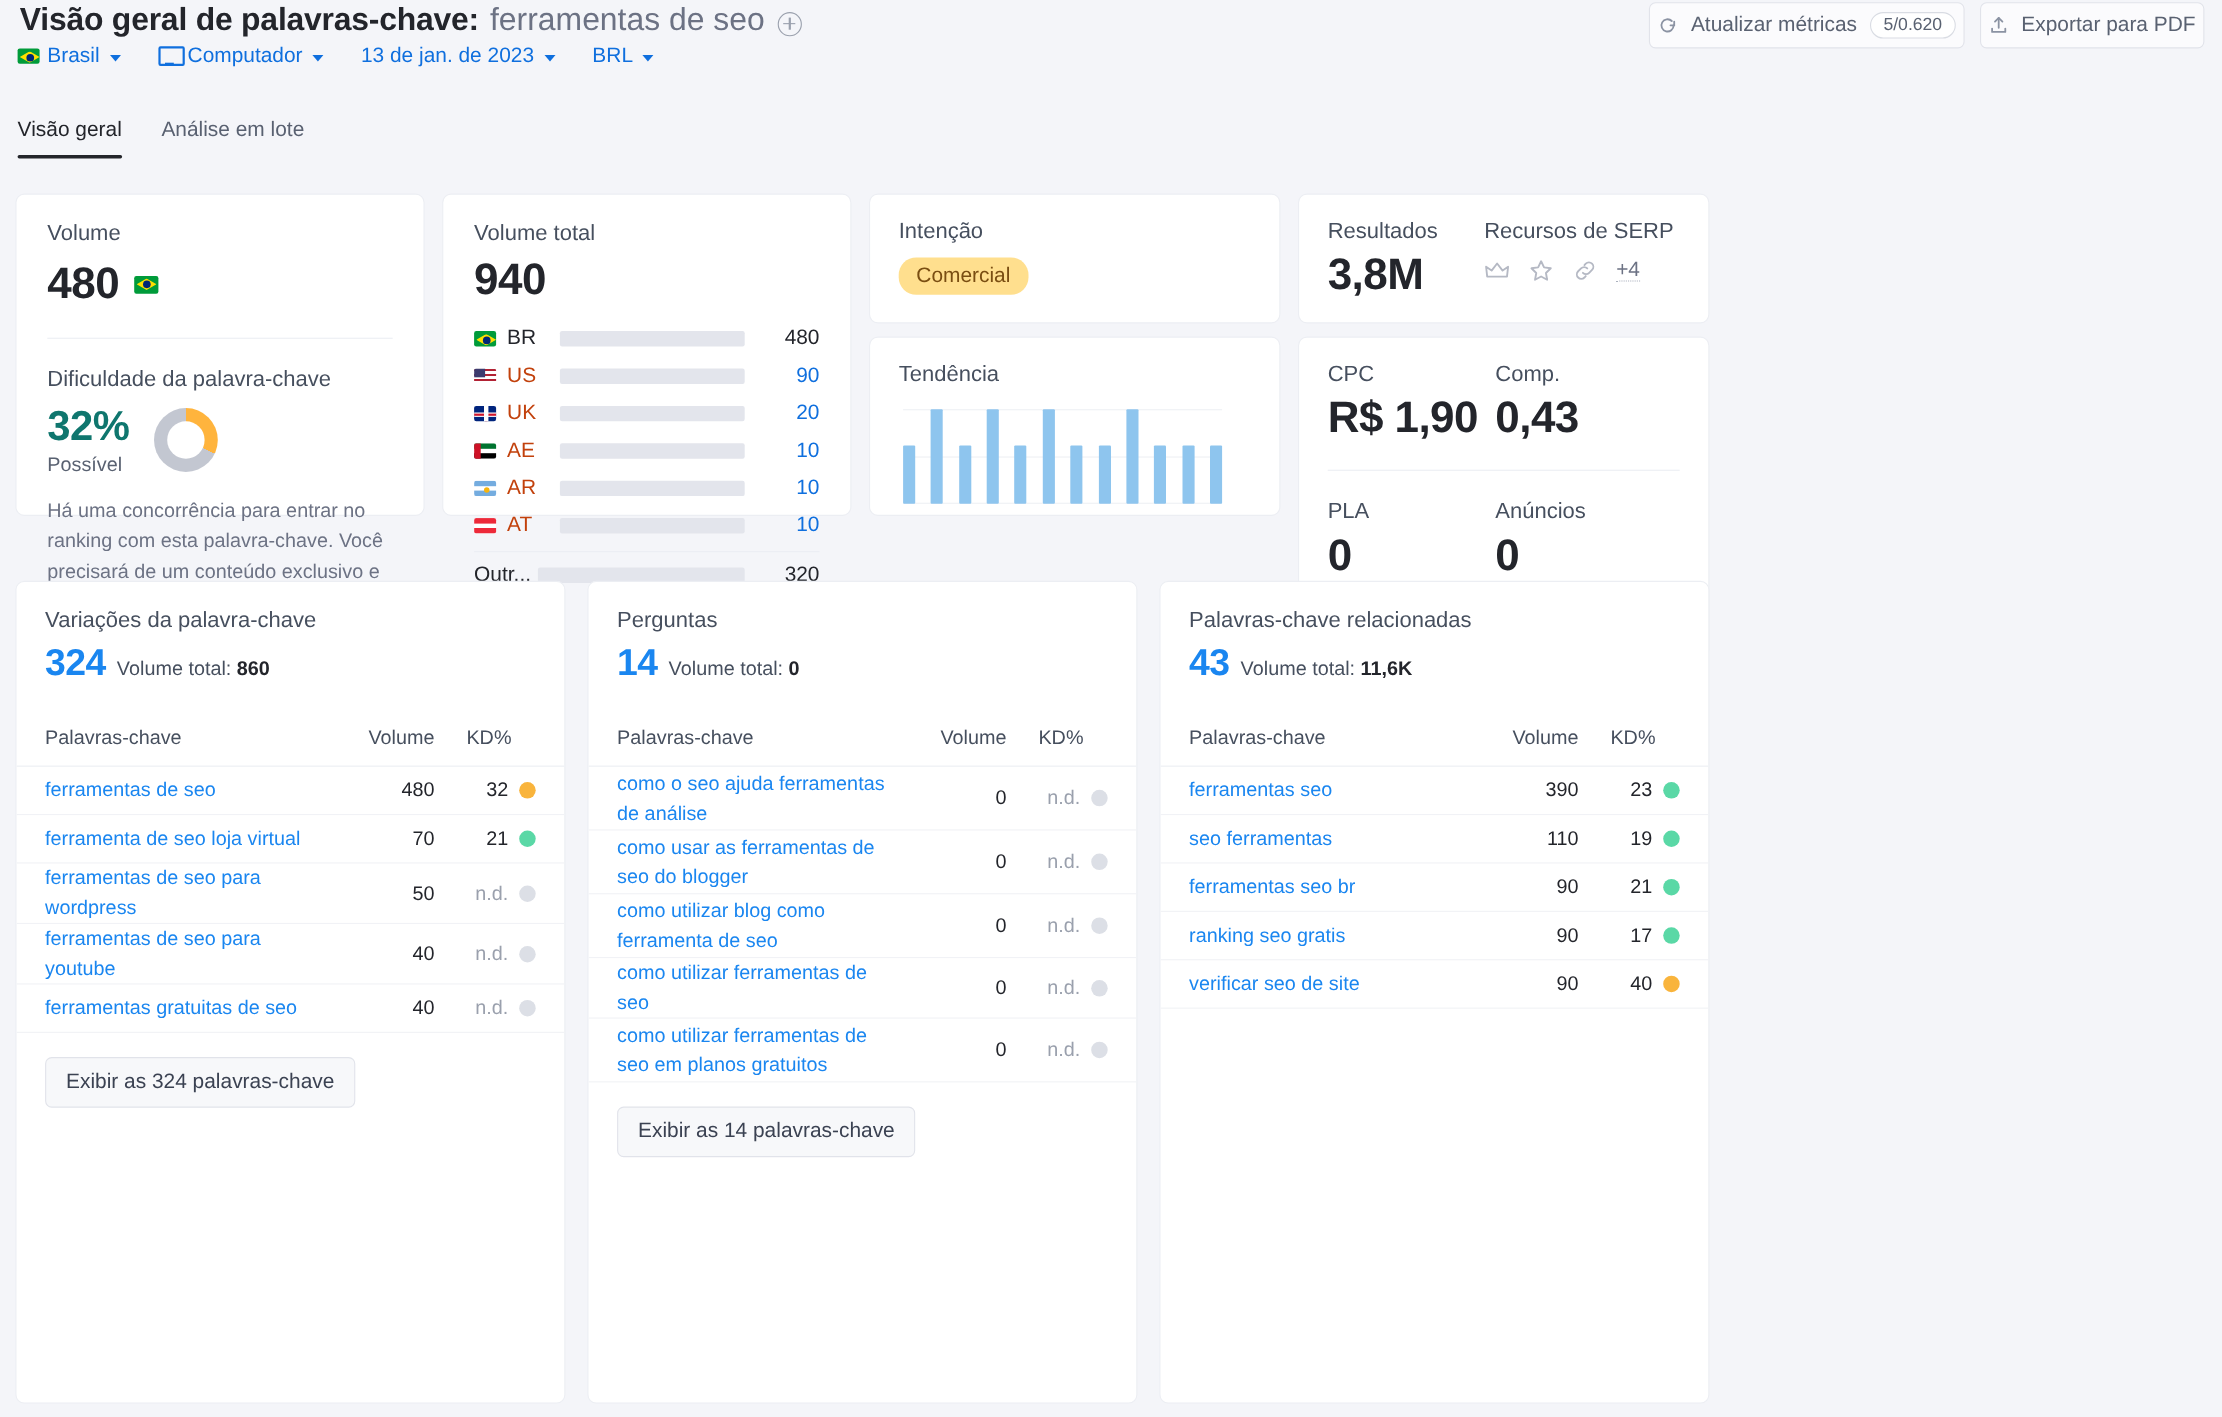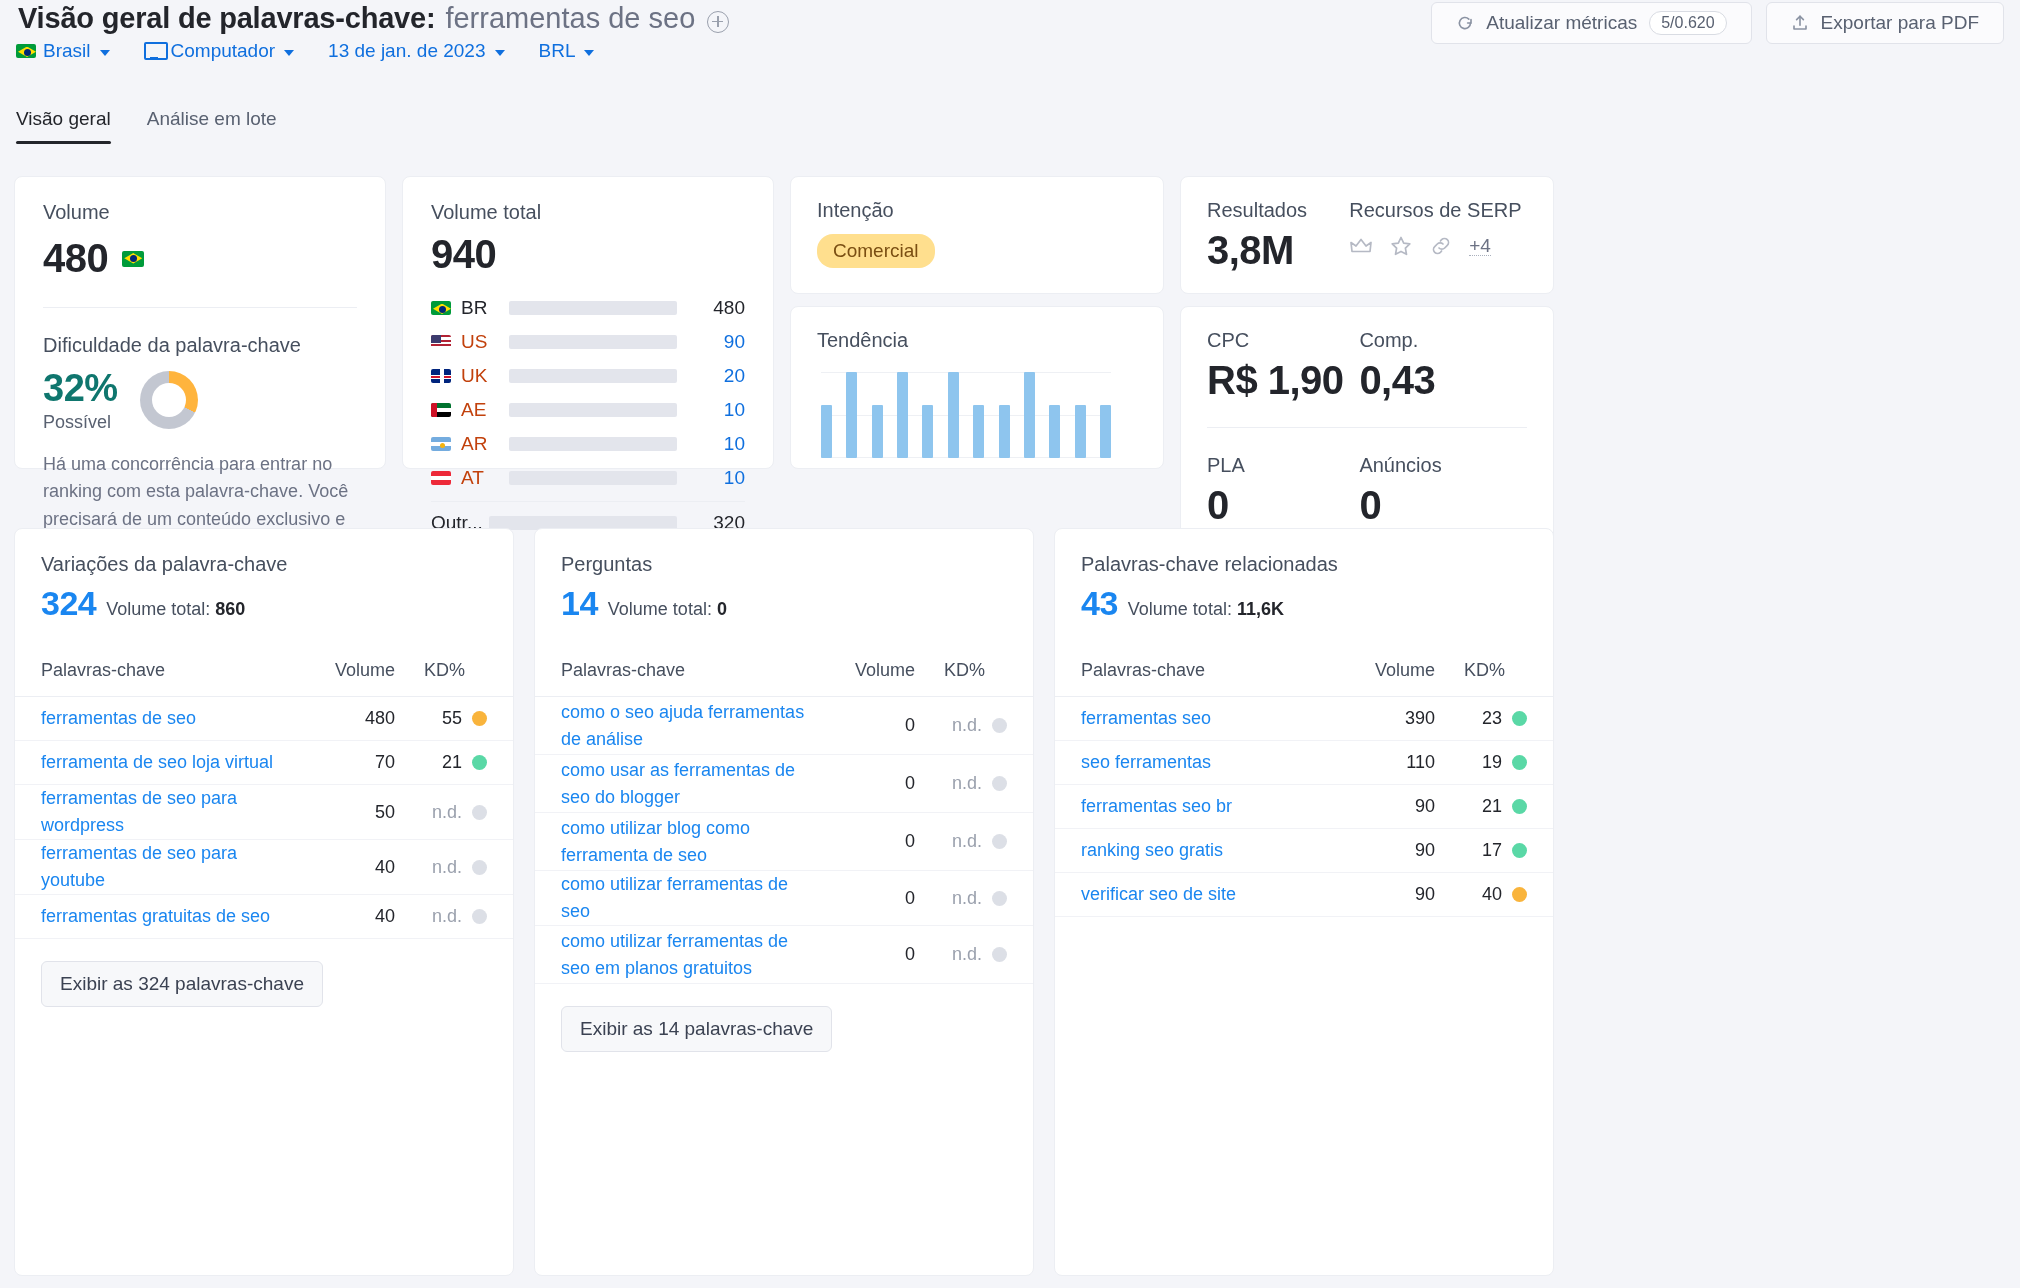--- a/index.html
+++ b/index.html
@@ -125,21 +125,21 @@
   .monitor-icon::after {
     content:""; position:absolute; left:6px; top:15px; width:8px; height:2px; background:#0f6fde;
   }
 
   .header-actions {
     position: absolute; right: 16px; top: 2px; display: flex; gap: 14px;
   }
   .btn-hdr {
     height: 42px; border: 1px solid #e1e3ea; border-radius: 6px;
     background: #fbfbfd; display: flex; align-items: center; gap: 12px;
-    padding: 0 24px; font-size: 19px; color: #596171; cursor: pointer;
+    padding: 0 7px; font-size: 19px; color: #596171; cursor: pointer;
     white-space: nowrap;
   }
   .badge-count {
     border: 1px solid #d9dce3; border-radius: 14px; padding: 2px 11px;
     font-size: 16px; color: #596171; background: #fff;
   }
   .icon-refresh {
     width: 18px; height: 18px; position: relative; flex: none;
   }
   .icon-refresh svg, .icon-export svg { display: block; }
@@ -539,21 +539,21 @@
     <div class="thead">
       <span class="th-kw">Palavras-chave</span>
       <span class="th-vol">Volume</span>
       <span class="th-kd">KD%</span>
     </div>
     <div id="rows-variations">
         <div class="trow">
           <span class="td-kw">ferramentas de seo</span>
           <span class="td-vol">480</span>
           <span class="td-kd ">
-            <span>55</span>
+            <span>32</span>
             <span class="dot yellow"></span>
           </span>
         </div>
         <div class="trow">
           <span class="td-kw">ferramenta de seo loja virtual</span>
           <span class="td-vol">70</span>
           <span class="td-kd ">
             <span>21</span>
             <span class="dot green"></span>
           </span>

